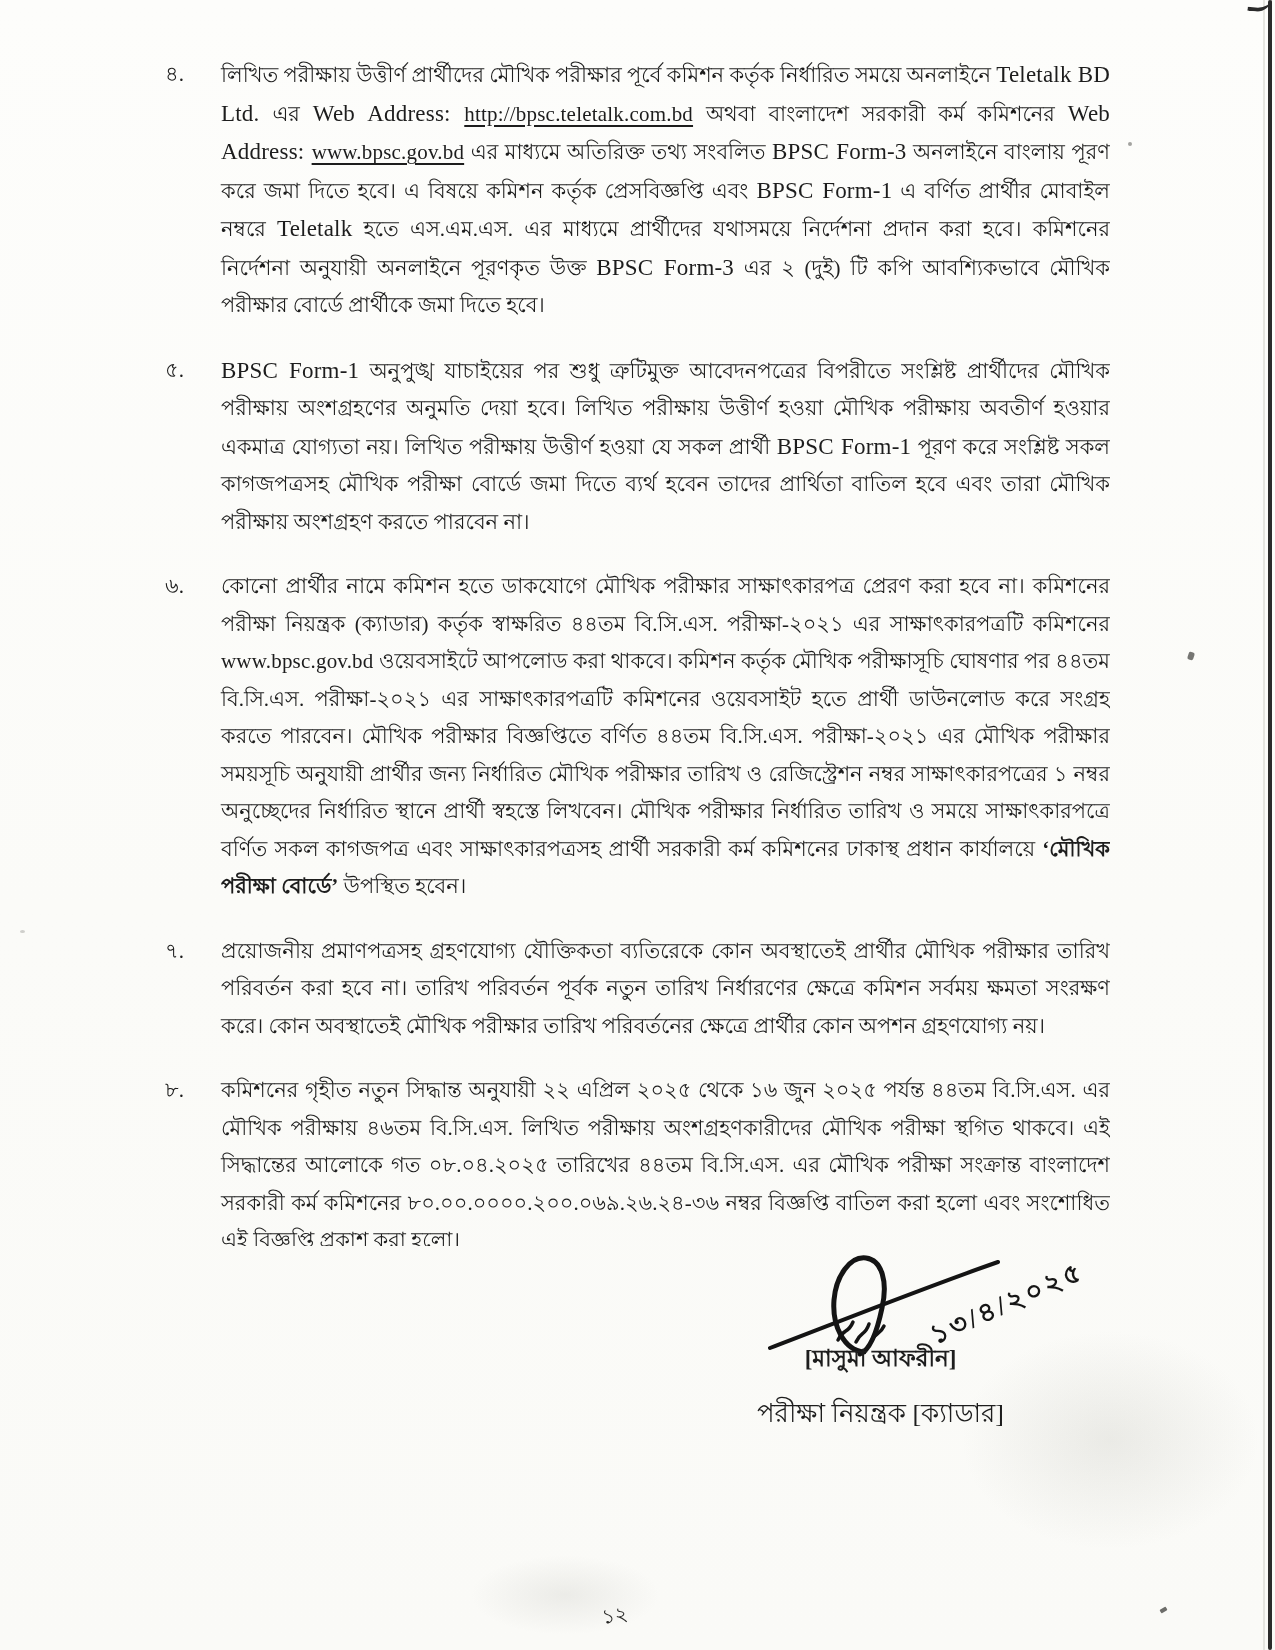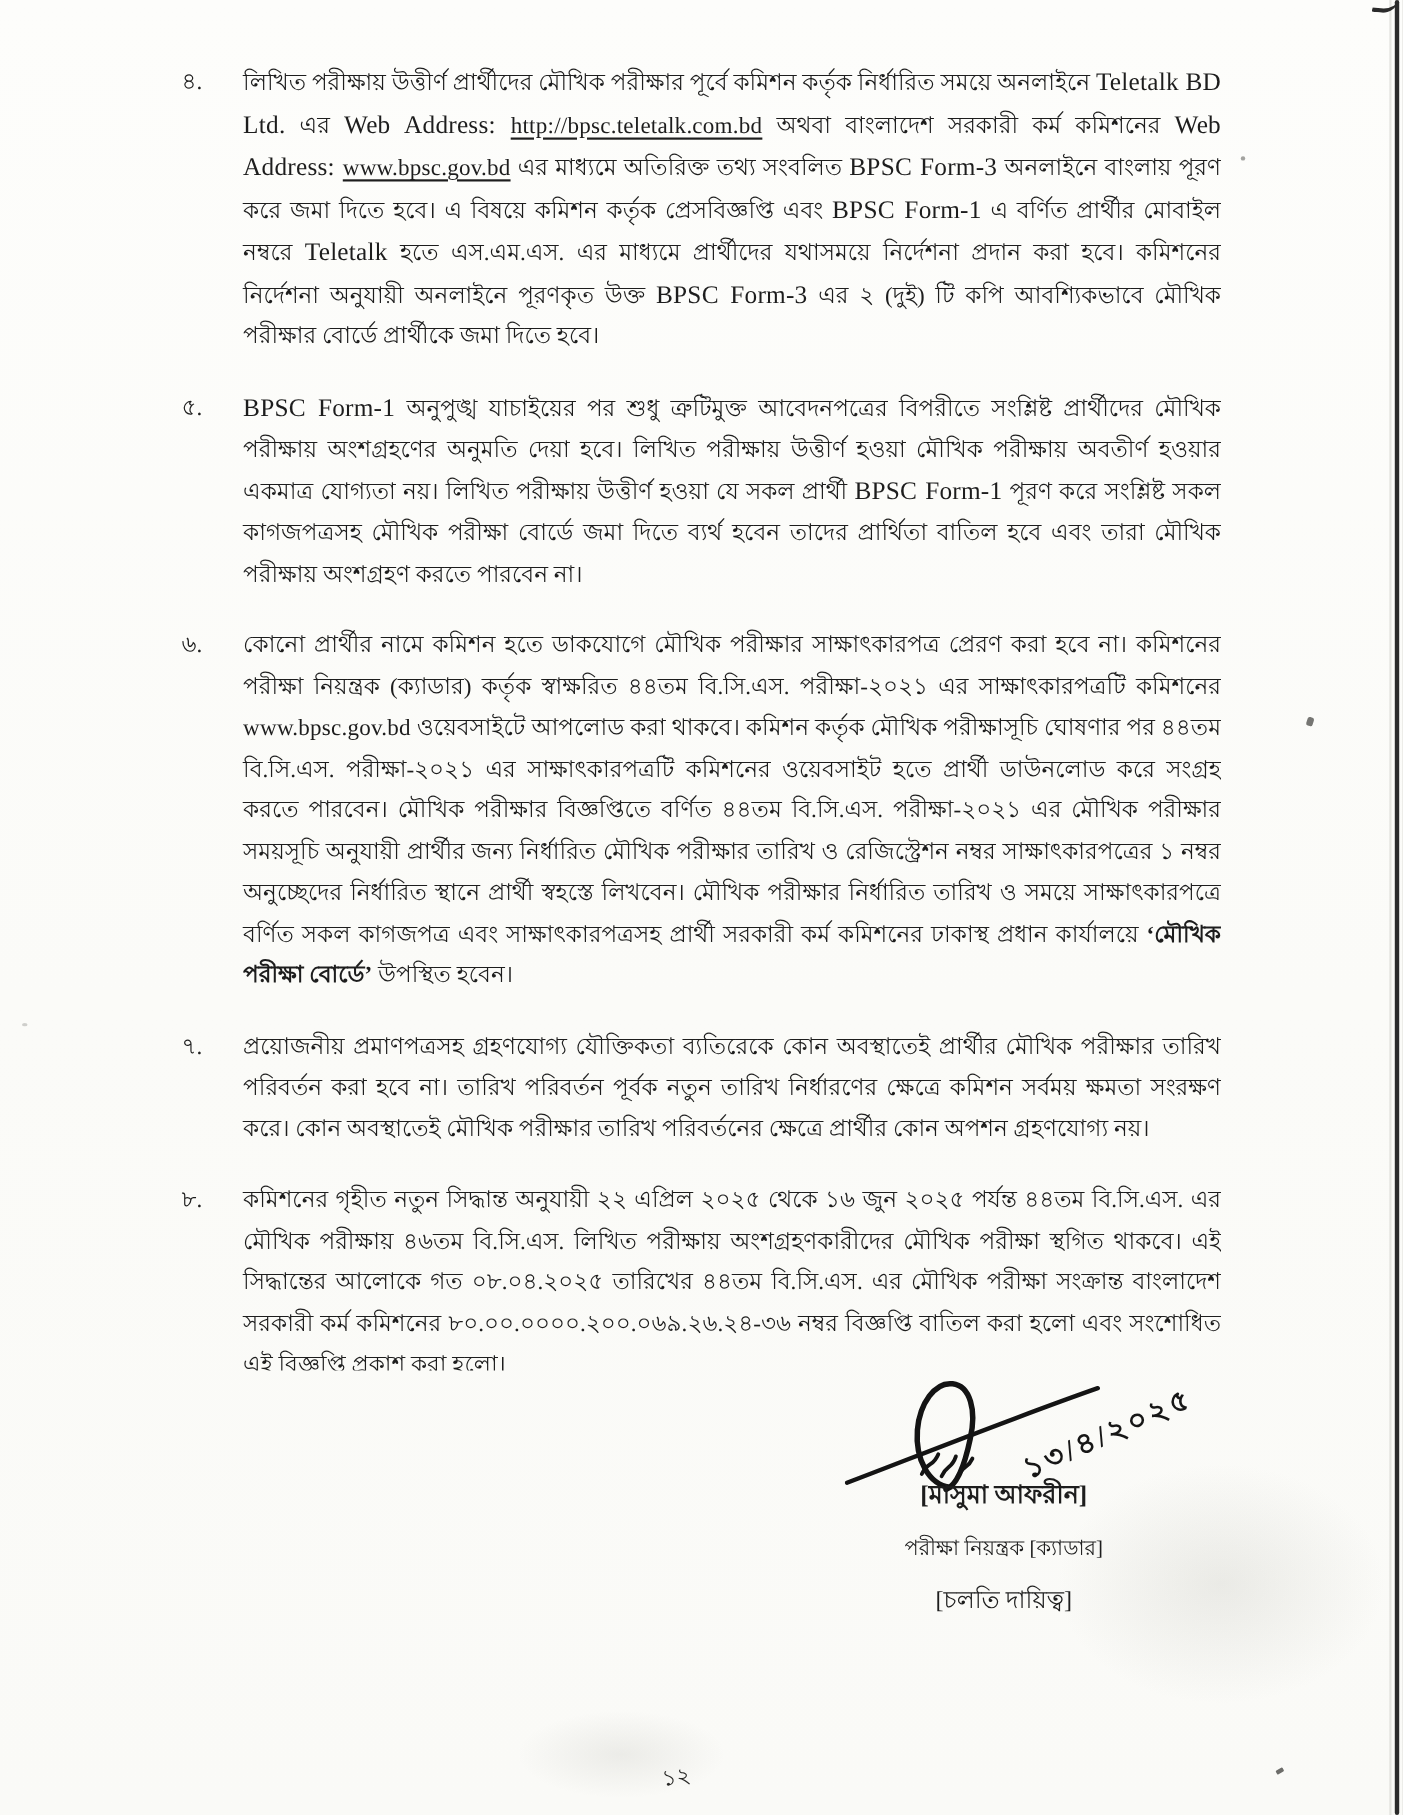--- a/index.html
+++ b/index.html
@@ -38,23 +38,23 @@
   .u{text-decoration:underline;text-underline-offset:4px;}
 
   
   .sig-draw{position:absolute;left:768px;top:1248px;width:300px;height:110px;}
   .sig-date{
     position:absolute;left:925px;top:1282px;
     transform:rotate(-24deg);
     font-size:27px;font-weight:bold;letter-spacing:3px;color:#161616;
     white-space:nowrap;
   }
-  .sig-block{position:absolute;left:720px;top:1340px;width:385px;text-align:center;}
+  .sig-block{position:absolute;left:688px;top:1340px;width:385px;text-align:center;}
   .sig-name{font-weight:bold;font-size:23px;margin:0 0 14px 0;}
-  .sig-title{font-size:19px;margin:0 0 12px 0;}
+  .sig-title{font-size:26px;margin:0 0 12px 0;}
   .sig-duty{font-size:22px;margin:0 0 12px 0;}
   .sig-phone{font-size:22px;margin:0;}
 
   .page-num{position:absolute;left:602px;top:1600px;font-size:20px;color:#2a2a28;transform:rotate(-9deg);}
 </style>
 </head>
 <body>
 
 <div class="page">
 
@@ -104,17 +104,16 @@
   <svg class="sig-draw" viewBox="0 0 300 110" fill="none" xmlns="http://www.w3.org/2000/svg">
     <path d="M2 100 C 55 80, 150 42, 230 14" stroke="#141414" stroke-width="4" stroke-linecap="round"></path>
     <path d="M96 104 C 76 102, 64 78, 66 52 C 68 28, 82 8, 98 10 C 114 12, 120 34, 114 60 C 109 84, 102 102, 92 106" stroke="#141414" stroke-width="5" stroke-linecap="round"></path>
     <path d="M70 92 C 76 80, 80 86, 85 74 M88 94 C 93 83, 97 88, 101 76 M104 92 C 108 84, 112 87, 116 78" stroke="#141414" stroke-width="3.5" stroke-linecap="round"></path>
   </svg>
   <div class="sig-date">১৩/৪/২০২৫</div>
 
   <div class="sig-block">
     <p class="sig-name">[মাসুমা আফরীন]</p>
     <p class="sig-title">পরীক্ষা নিয়ন্ত্রক [ক্যাডার]</p>
-    <p class="sig-duty">[চলতি দায়িত্ব]</p>
   </div>
 
   <div class="page-num">১২</div>
 </div>
 
 </body></html>

